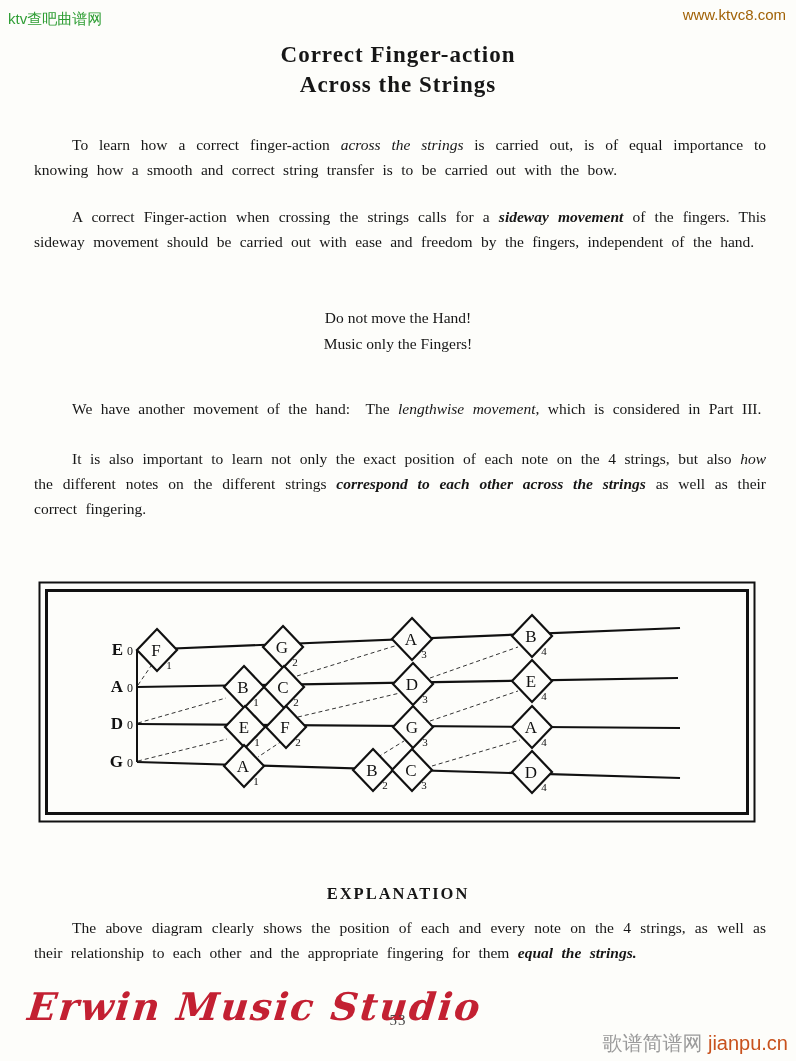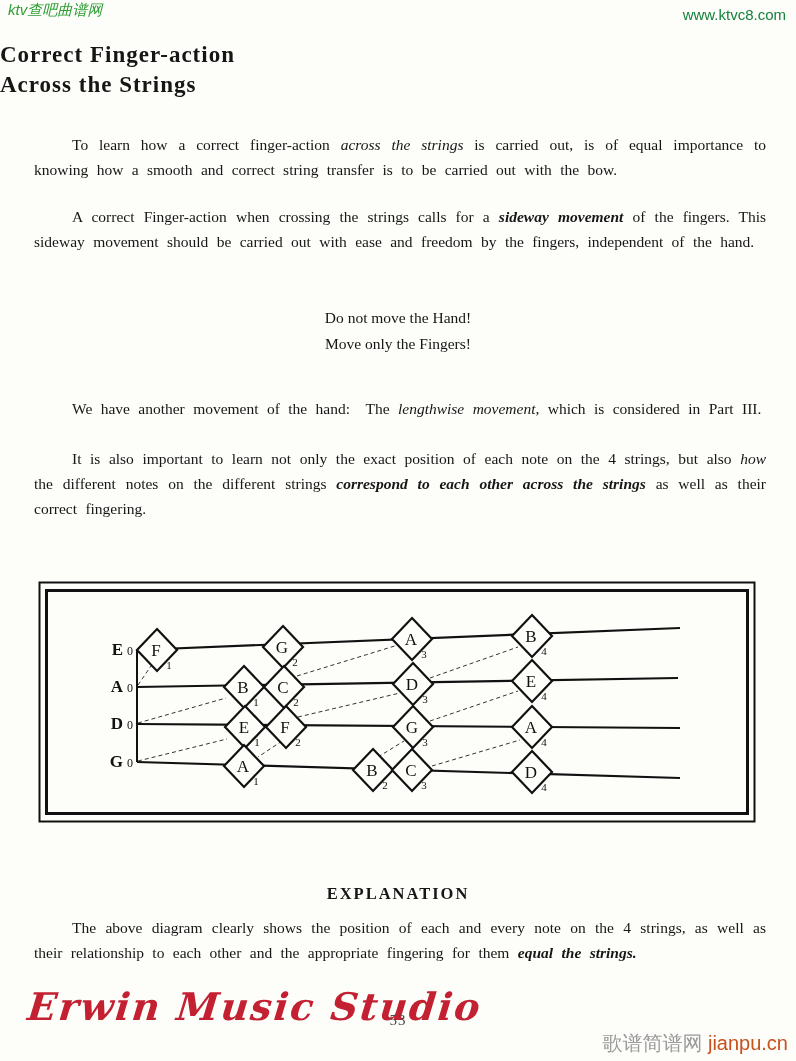--- a/index.html
+++ b/index.html
@@ -5,32 +5,32 @@
   html,body{margin:0;padding:0;}
   .page{
     position:relative;
     width:796px;height:1061px;
     background:#fdfdfa;
     font-family:"Liberation Serif", serif;
     color:#161616;
     overflow:hidden;
   }
   .wm-top-left{
-    position:absolute;top:1px;left:8px;
+    position:absolute;top:10px;left:8px;
     font-family:"Liberation Sans", sans-serif;
-    font-size:15px;color:#2f9e35;font-style:italic;
+    font-size:15px;color:#2f9e35;
   }
   .wm-top-right{
     position:absolute;top:6px;right:10px;
     font-family:"Liberation Sans", sans-serif;
-    font-size:15px;color:#15803d;
+    font-size:15px;color:#a16207;
   }
   .title{
     position:absolute;top:40px;left:0;width:100%;
-    text-align:left;font-size:23px;font-weight:700;
+    text-align:center;font-size:23px;font-weight:700;
     letter-spacing:1px;line-height:30px;
   }
   .para{
     position:absolute;left:34px;width:732px;
     font-size:15.5px;line-height:25px;
     text-align:justify;word-spacing:4.5px;
     text-indent:38px;
   }
   .seg-i{font-style:italic;}
   .seg-bi{font-style:italic;font-weight:700;}
@@ -80,21 +80,21 @@
     <div>Correct  Finger-action</div>
     <div>Across  the  Strings</div>
   </div>
 
   <div class="para" style="top:204px;"><span>A correct  Finger-action when crossing the strings calls for a </span><span class="seg-bi">sideway movement</span><span> of the fingers.  This sideway movement should be carried out with ease and freedom by the fingers, independent of the hand.</span></div>
 
   <div class="para" style="top:132px;"><span>To learn how a correct finger-action </span><span class="seg-i">across the strings</span><span> is carried out, is of equal importance to knowing how a smooth and correct string transfer is to be carried out with the bow.</span></div>
 
   <div class="center-block">
     <div>Do not move the Hand!</div>
-    <div>Move only the Fingers!</div>
+    <div>Music only the Fingers!</div>
   </div>
 
   <div class="para" style="top:396px;"><span>We have another movement of the hand: The </span><span class="seg-i">lengthwise movement</span><span>, which is considered in Part III.</span></div>
 
   <div class="para" style="top:446px;"><span>It is also important to learn not only the exact position of each note on the 4 strings, but also </span><span class="seg-i">how</span><span> the different notes on the different strings </span><span class="seg-bi">correspond to each other across the strings</span><span> as well as their correct fingering.</span></div>
 
   <div class="diagram-wrap">
     <svg width="719" height="243" viewBox="0 0 719 243" xmlns="http://www.w3.org/2000/svg">
         <rect x="1.5" y="1.5" width="715" height="239" fill="none" stroke="#111" stroke-width="2"></rect>
         <rect x="8.5" y="9.5" width="701" height="223" fill="none" stroke="#111" stroke-width="3"></rect>

